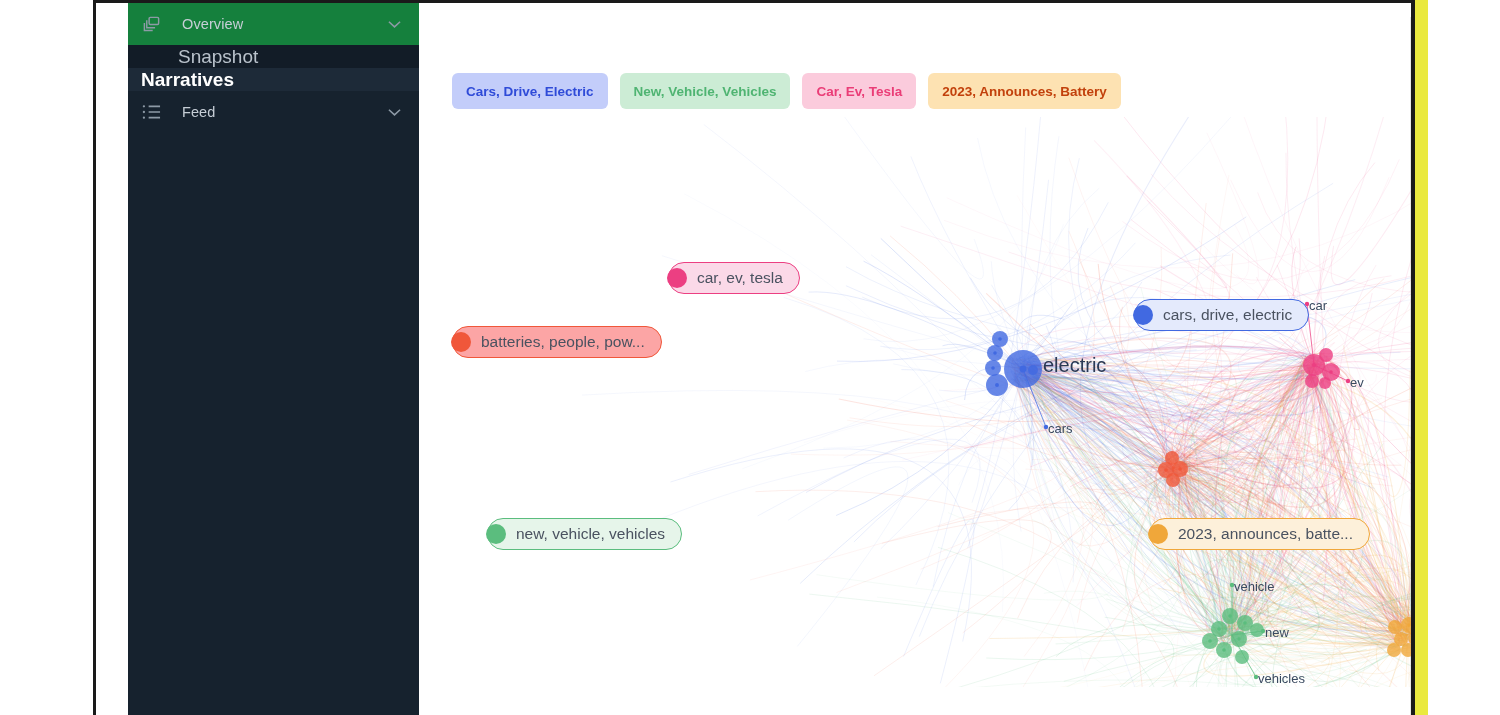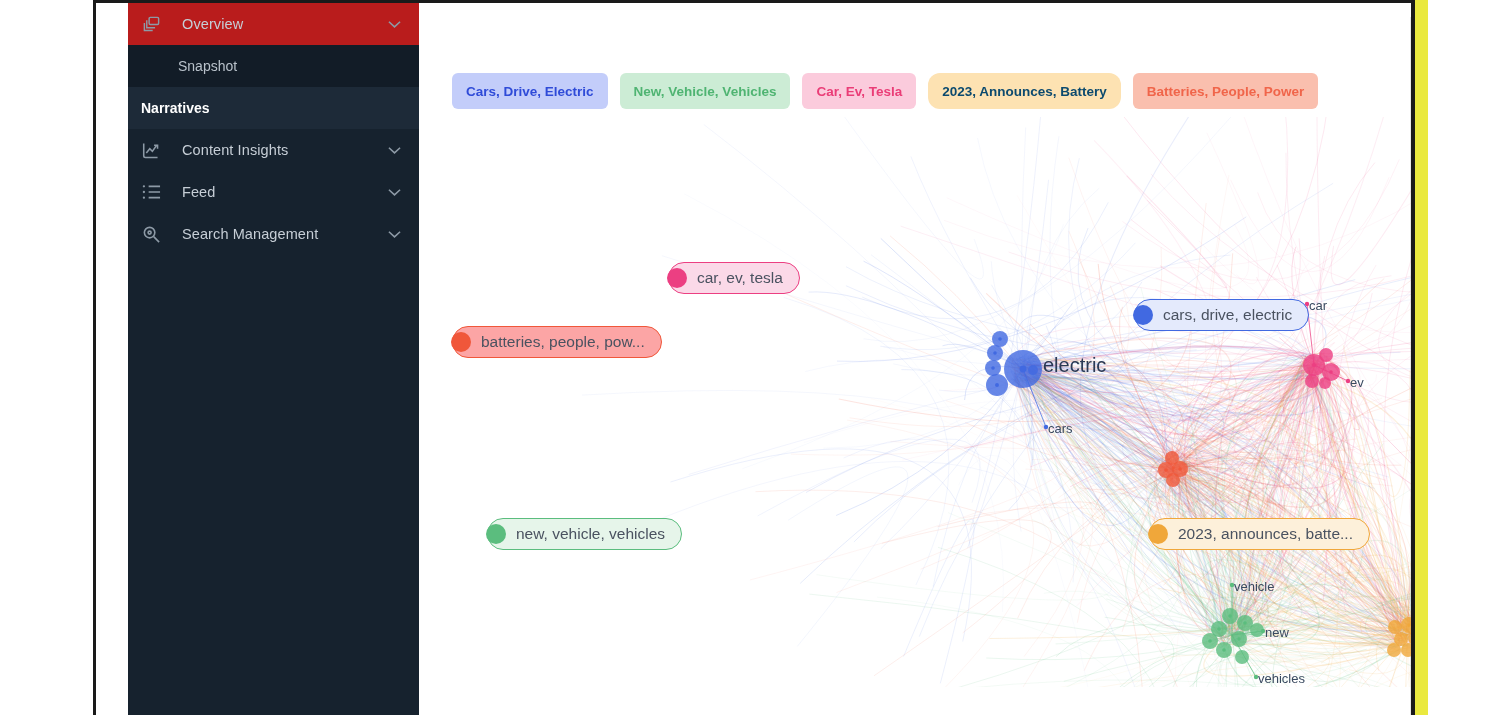--- a/index.html
+++ b/index.html
@@ -68,27 +68,27 @@
     display: inline-flex; align-items: center; justify-content: flex-start;
     margin-right: 14px;
     flex: 0 0 26px;
     color: #8d9aa6;
   }
   .nav-item .lbl { flex: 1 1 auto; }
   .nav-item .chev {
     width: 22px; text-align: center; color: #8d9aa6;
     font-size: 13px; margin-right: 14px;
   }
-  .nav-item.row-overview { background: #b91c1c; justify-content: center; }
+  .nav-item.row-overview { background: #15803d; justify-content: center; }
   .sub-item {
     display: flex; align-items: center;
-    height: 42px;
+    height: 23px;
     padding-left: 50px;
     box-sizing: border-box;
-    font-size: 14px;
+    font-size: 19px;
     cursor: pointer;
     color: #b9c2cb;
   }
   .sub-item.snapshot { background: #121c27; }
   .sub-item.narratives {
     background: #1d2a38; color: #ffffff; font-weight: bold; padding-left: 13px;
   }
 
   
   .main {
@@ -176,81 +176,50 @@
 
     <div class="sub-item snapshot">
       <span>Snapshot</span>
     </div>
 
     <div class="sub-item narratives">
       <span>Narratives</span>
     </div>
 
 
-    <div class="nav-item">
-      <span class="ico">
-        <svg width="19" height="19" viewBox="0 0 22 22" fill="none" stroke="#8d9aa6" stroke-width="1.8">
-          <path d="M2 3v14a2 2 0 002 2h14"></path>
-          <path d="M5 14l4-5 3 3 5-7"></path>
-          <path d="M14 5h4v4"></path>
-        </svg>
-      </span>
-      <span class="lbl">Content Insights</span>
-      <span class="chev">
-        <svg width="13" height="9" viewBox="0 0 14 9" fill="none" stroke="#8d9aa6" stroke-width="1.7">
-            <path d="M1 1.5L7 7 13 1.5"></path>
-          </svg>
-      </span>
-    </div>
 
     <div class="nav-item">
       <span class="ico">
         <svg width="19" height="16" viewBox="0 0 20 16" fill="none" stroke="#8d9aa6" stroke-width="1.8">
           <path d="M7 2h12M7 8h12M7 14h12"></path>
           <circle cx="2" cy="2" r="1.2" fill="#8d9aa6" stroke="none"></circle>
           <circle cx="2" cy="8" r="1.2" fill="#8d9aa6" stroke="none"></circle>
           <circle cx="2" cy="14" r="1.2" fill="#8d9aa6" stroke="none"></circle>
         </svg>
       </span>
       <span class="lbl">Feed</span>
       <span class="chev">
         <svg width="13" height="9" viewBox="0 0 14 9" fill="none" stroke="#8d9aa6" stroke-width="1.7">
             <path d="M1 1.5L7 7 13 1.5"></path>
           </svg>
       </span>
     </div>
 
 
-    <div class="nav-item">
-      <span class="ico">
-        <svg width="19" height="19" viewBox="0 0 20 20" fill="none" stroke="#8d9aa6" stroke-width="1.7">
-          <circle cx="8" cy="8" r="5.5"></circle>
-          <path d="M12.3 12.3L18 18"></path>
-          <circle cx="8" cy="8" r="1.6"></circle>
-        </svg>
-      </span>
-      <span class="lbl">Search Management</span>
-      <span class="chev">
-        <svg width="13" height="9" viewBox="0 0 14 9" fill="none" stroke="#8d9aa6" stroke-width="1.7">
-            <path d="M1 1.5L7 7 13 1.5"></path>
-          </svg>
-      </span>
-    </div>
 
   </nav>
 
   <main class="main">
     <div class="main-border-right"></div>
 
     <div class="chips" id="chips">
         <div class="chip" style="background: rgb(195, 205, 250); color: rgb(47, 75, 216);">Cars, Drive, Electric</div>
         <div class="chip" style="background: rgb(204, 236, 213); color: rgb(79, 180, 114);">New, Vehicle, Vehicles</div>
         <div class="chip" style="background: rgb(251, 203, 220); color: rgb(234, 61, 119);">Car, Ev, Tesla</div>
-        <div class="chip" style="background: rgb(253, 226, 178); color: #0c4a6e; border-radius: 12px;">2023, Announces, Battery</div>
-        <div class="chip" style="background: rgb(250, 191, 174); color: rgb(240, 101, 74);">Batteries, People, Power</div>
+        <div class="chip" style="background: rgb(253, 226, 178); color: #c2410c;">2023, Announces, Battery</div>
       </div>
 
     <div class="graph">
       <svg id="graph-svg" width="992" height="570" viewBox="0 0 992 570">
           <g>
             <path d="M616.7,256.1 Q952.9,339.9 885.8,260.9" fill="none" stroke="#4169e1" stroke-width="0.54" stroke-opacity="0.079"></path>
             <path d="M598.2,247.1 Q839.8,211.4 903.2,245.9" fill="none" stroke="#4169e1" stroke-width="0.94" stroke-opacity="0.150"></path>
             <path d="M603.8,247.9 Q727.3,358.9 886.0,236.3" fill="none" stroke="#4169e1" stroke-width="0.98" stroke-opacity="0.155"></path>
             <path d="M599.0,262.5 Q685.4,143.1 904.5,243.1" fill="none" stroke="#4169e1" stroke-width="1.01" stroke-opacity="0.075"></path>
             <path d="M595.3,263.7 Q863.0,208.8 900.6,244.1" fill="none" stroke="#4169e1" stroke-width="0.57" stroke-opacity="0.147"></path>

